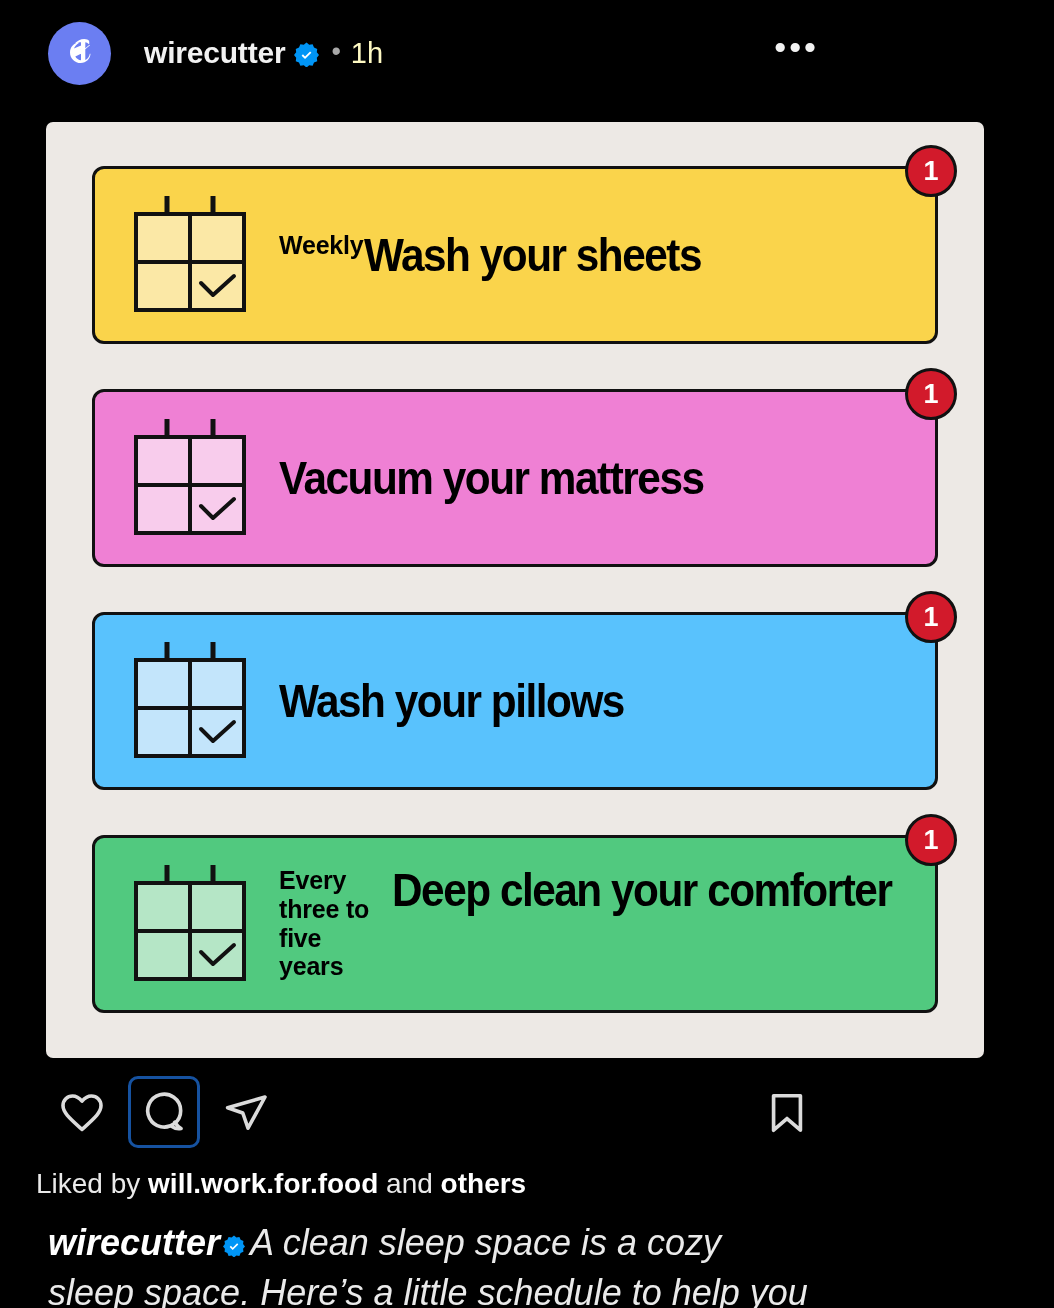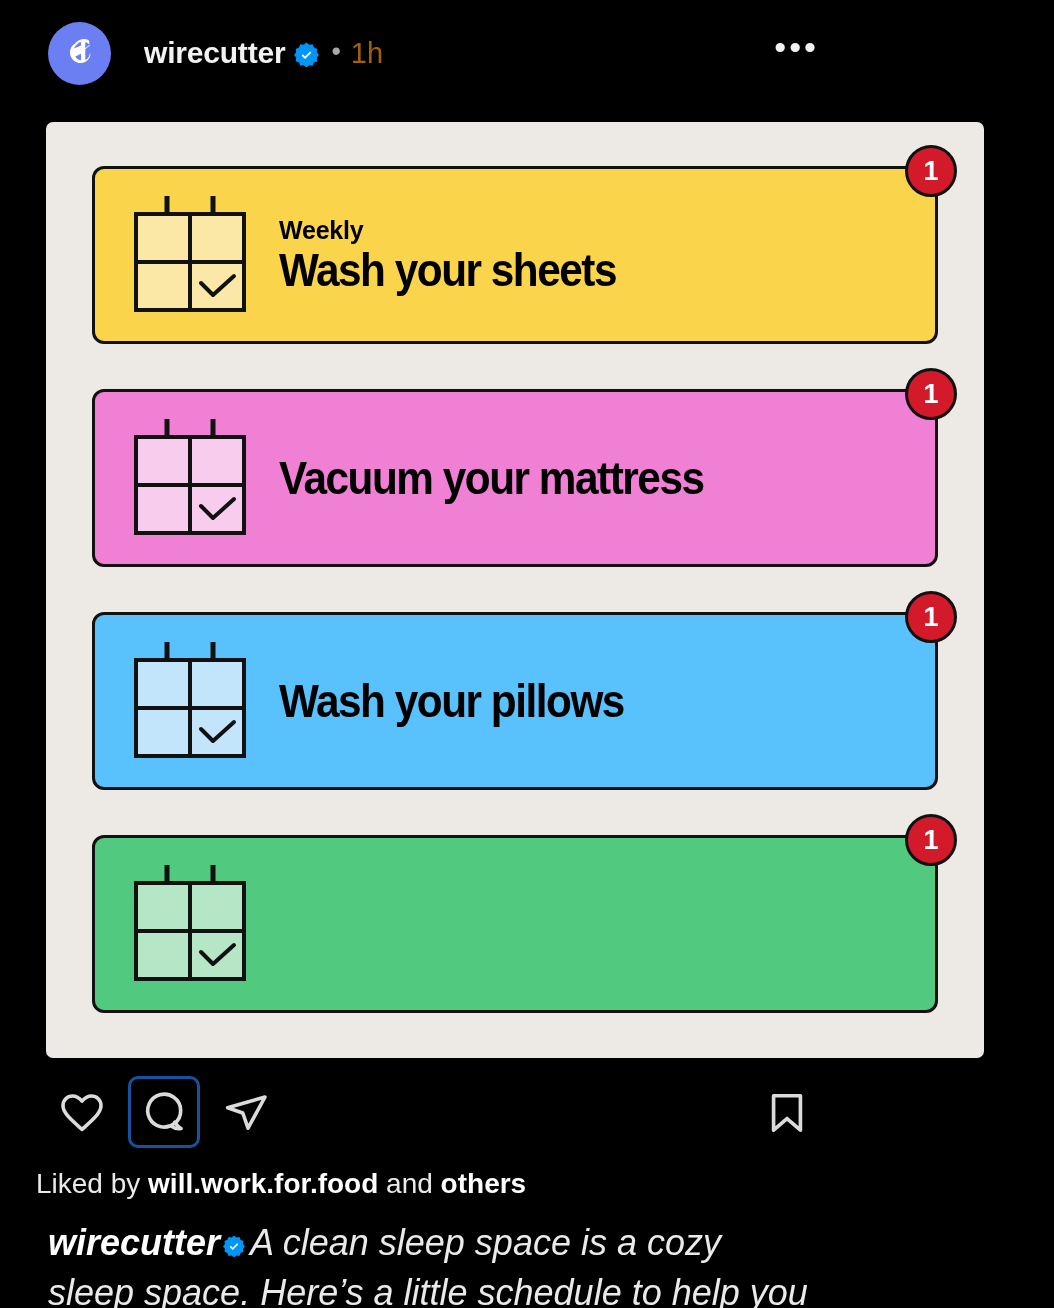--- a/index.html
+++ b/index.html
@@ -57,21 +57,21 @@
   }
   .dot-sep {
     color:#a8a8a8;
     font-size:27px;
     margin:0 10px 0 12px;
     line-height:1;
     position:relative;
     top:-2px;
   }
   .timestamp {
-    color:#a16207;
+    color:#fef9c3;
     font-size:29px;
     line-height:1;
   }
   .more-options {
     color:#f2f2f2;
     font-size:34px;
     letter-spacing:3px;
     line-height:0.4;
     padding-bottom:10px;
     flex:0 0 auto;
@@ -105,21 +105,21 @@
     display:flex;
     align-items:center;
     padding-left:36px;
   }
 
   .cal-icon { flex:0 0 auto; display:block; }
 
   .card-text {
     margin-left:30px;
     display:flex;
-    flex-direction:column;
+    flex-direction:row;
     justify-content:center;
   }
   .card-kicker {
     font-size:25px;
     font-weight:700;
     color:#000;
     letter-spacing:-0.2px;
     line-height:1.15;
     margin-bottom:1px;
   }
@@ -298,20 +298,24 @@
         <span class="cal-icon">
           <svg width="118" height="122" viewBox="0 0 118 122" aria-hidden="true">
             <line x1="36" y1="4" x2="36" y2="40" stroke="#111" stroke-width="5"></line>
             <line x1="82" y1="4" x2="82" y2="40" stroke="#111" stroke-width="5"></line>
             <rect x="5" y="22" width="108" height="96" fill="#B5E6C6" stroke="#111" stroke-width="4"></rect>
             <line x1="59" y1="22" x2="59" y2="118" stroke="#111" stroke-width="4"></line>
             <line x1="5" y1="70" x2="113" y2="70" stroke="#111" stroke-width="4"></line>
             <polyline points="70,91 82,103 103,84" fill="none" stroke="#111" stroke-width="4" stroke-linecap="round" stroke-linejoin="round"></polyline>
           </svg>
         </span>
+        <div class="card-text">
+          <div class="card-kicker">Every three to five years</div>
+          <div class="card-title">Deep clean your comforter</div>
+        </div>
         <div class="count-badge">1</div>
       </div>
 
     </div>
   </div>
 
   <div class="action-bar">
     <div class="action-left">
 
       <div class="act-btn">

